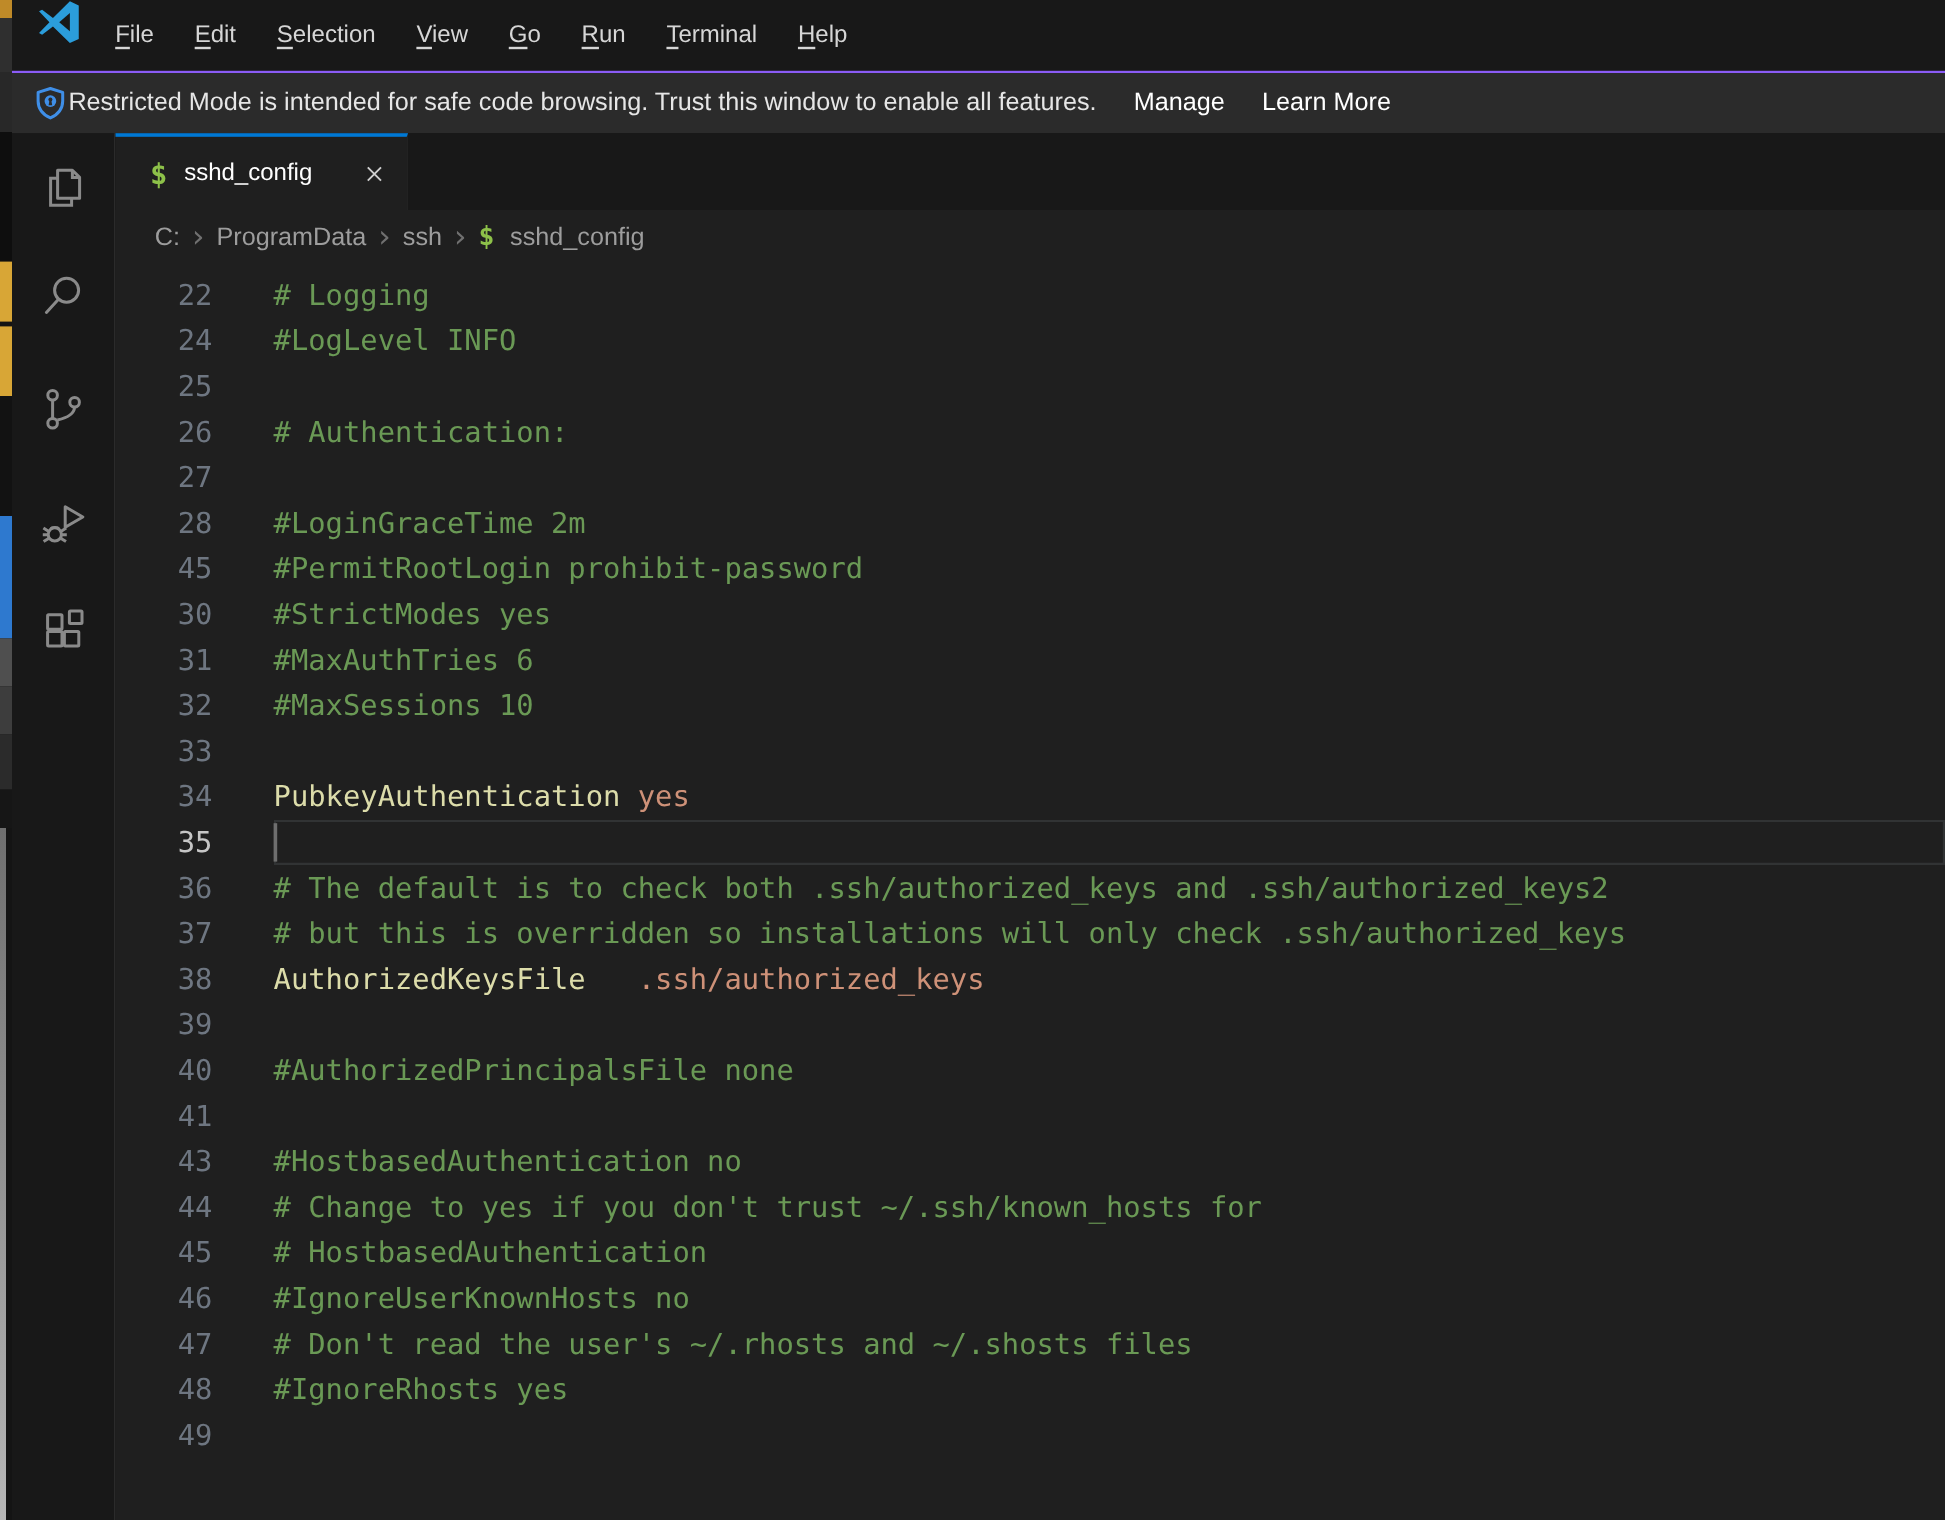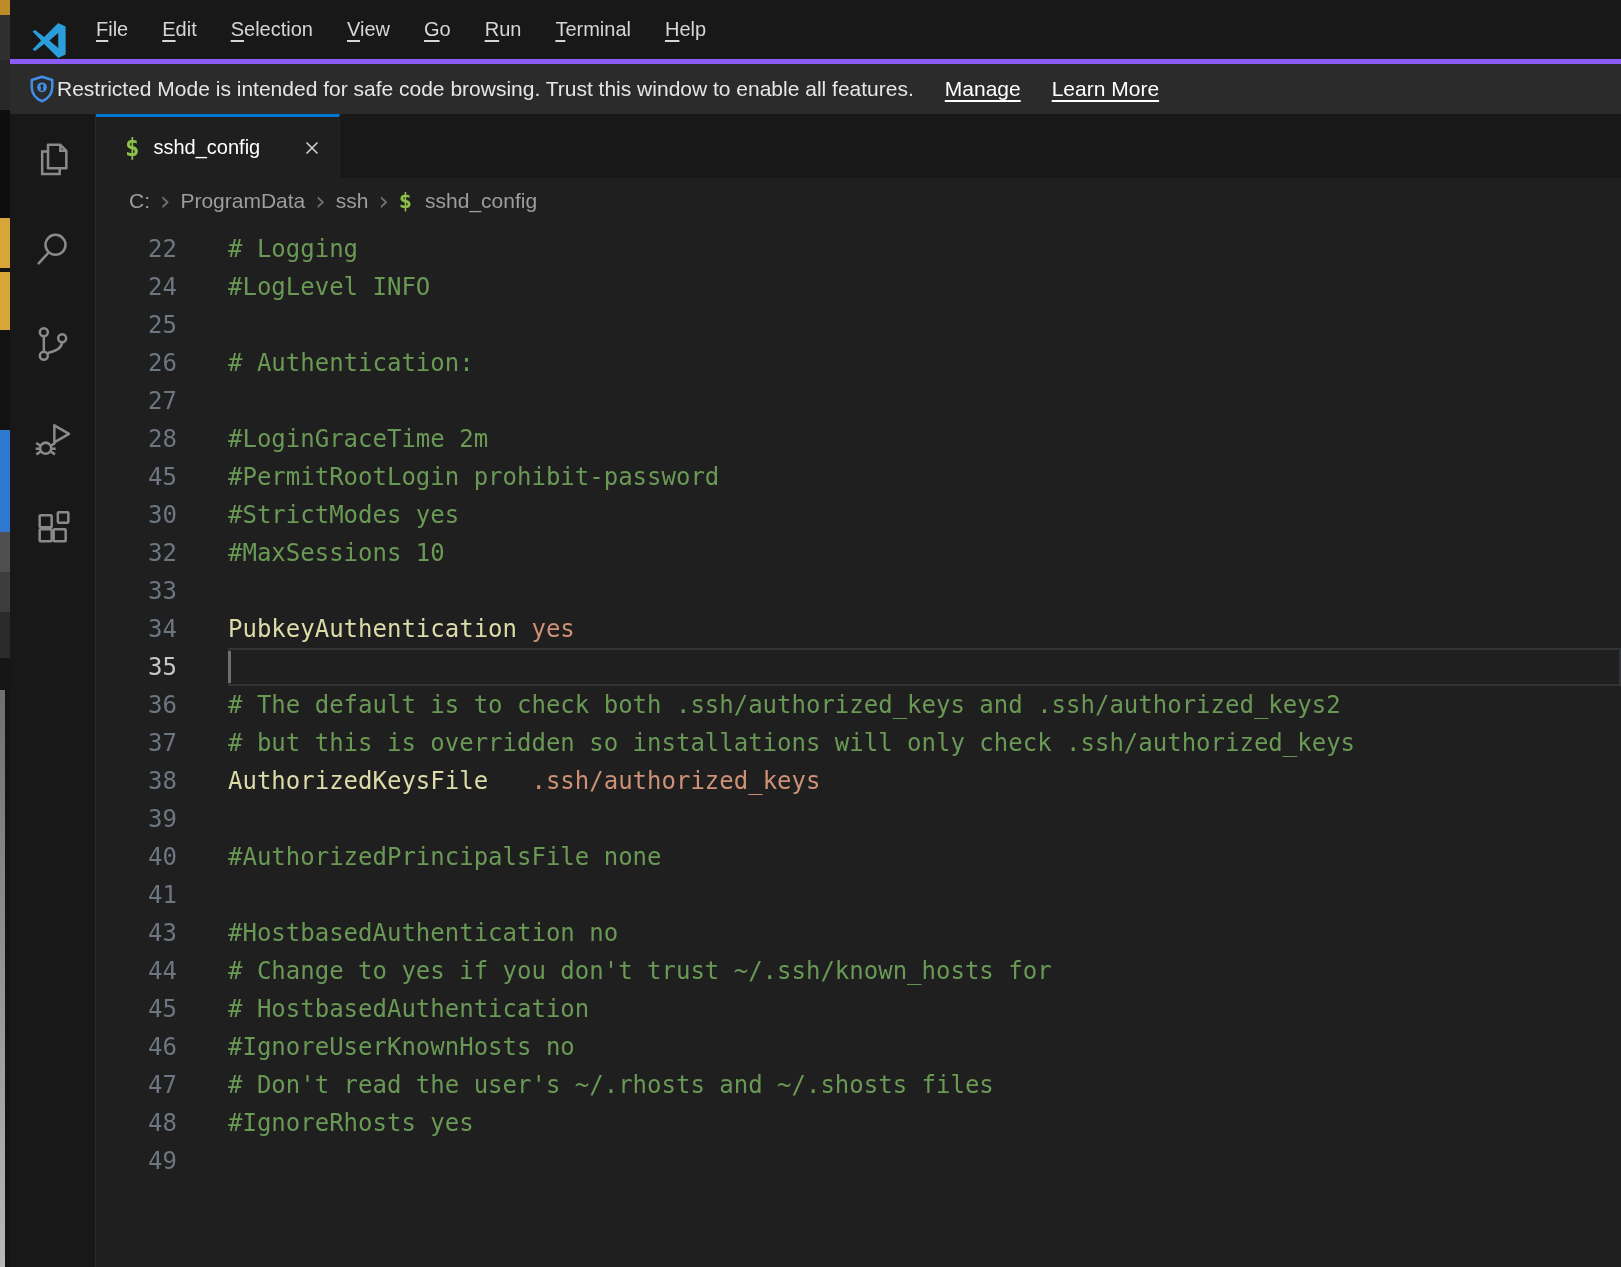--- a/index.html
+++ b/index.html
@@ -14,31 +14,31 @@
        font-family:"Liberation Sans",sans-serif;-webkit-font-smoothing:antialiased}
   .screen{position:relative;width:1621px;height:1267px;background:var(--bg-editor)}
 
   
   .edge-sliver{position:absolute;left:0;top:0;width:10px;height:1267px;background:#141414;z-index:6}
   .edge-sliver .seg{position:absolute;left:0;width:10px}
 
   .vswindow{position:absolute;left:10px;top:0;width:1611px;height:1267px;display:flex;flex-direction:column}
 
   
-  .titlebar{flex:0 0 60px;background:var(--bg-chrome);display:flex;align-items:flex-end;border-bottom:5px solid #8b5cf6}
+  .titlebar{flex:0 0 60px;background:var(--bg-chrome);display:flex;align-items:flex-start;border-bottom:2px solid #8b5cf6}
   .logo{width:37px;height:37px;margin-left:19px;flex:0 0 auto}
   .menubar{display:flex;margin-left:13px}
   .menu-item{padding:0 17px;font-size:20px;line-height:59px;color:#d6d6d6;cursor:default;white-space:nowrap}
   .menu-item u{text-decoration:underline;text-underline-offset:4px;text-decoration-thickness:1.5px}
 
   
   .banner{flex:0 0 50px;background:var(--bg-banner);display:flex;align-items:center;font-size:21px;color:#e6e6e6}
   .shield{width:30px;height:30px;margin-left:17px;flex:0 0 auto;display:flex}
   .banner-text{white-space:nowrap}
-  .banner-link{color:#ffffff;text-decoration:underline;text-underline-offset:4px;margin-left:31px;cursor:pointer;white-space:nowrap}
+  .banner-link{color:#ffffff;text-underline-offset:4px;margin-left:31px;cursor:pointer;white-space:nowrap}
 
   
   .main{flex:1;display:flex;min-height:0}
   .activitybar{flex:0 0 86px;background:var(--bg-chrome);border-right:1px solid #2b2b2b;position:relative}
   .ab-btn{position:absolute;left:23px;width:40px;height:40px;color:#8a8a8a;cursor:pointer}
   .ab-btn svg{width:40px;height:40px;display:block}
 
   .editor-area{flex:1;display:flex;flex-direction:column;background:var(--bg-editor);min-width:0}
 
   
@@ -192,20 +192,21 @@
 
         <div class="code">
             <div class="code-row"><span class="ln">22</span><span class="lc"><span class="tok-c"># Logging</span></span></div>
             <div class="code-row"><span class="ln">24</span><span class="lc"><span class="tok-c">#LogLevel INFO</span></span></div>
             <div class="code-row"><span class="ln">25</span><span class="lc"></span></div>
             <div class="code-row"><span class="ln">26</span><span class="lc"><span class="tok-c"># Authentication:</span></span></div>
             <div class="code-row"><span class="ln">27</span><span class="lc"></span></div>
             <div class="code-row"><span class="ln">28</span><span class="lc"><span class="tok-c">#LoginGraceTime 2m</span></span></div>
             <div class="code-row"><span class="ln">45</span><span class="lc"><span class="tok-c">#PermitRootLogin prohibit-password</span></span></div>
             <div class="code-row"><span class="ln">30</span><span class="lc"><span class="tok-c">#StrictModes yes</span></span></div>
+            <div class="code-row"><span class="ln">31</span><span class="lc"><span class="tok-c">#MaxAuthTries 6</span></span></div>
             <div class="code-row"><span class="ln">32</span><span class="lc"><span class="tok-c">#MaxSessions 10</span></span></div>
             <div class="code-row"><span class="ln">33</span><span class="lc"></span></div>
             <div class="code-row"><span class="ln">34</span><span class="lc"><span class="tok-k">PubkeyAuthentication</span><span class="tok-p"> </span><span class="tok-v">yes</span></span></div>
             <div class="code-row current"><span class="ln">35</span><span class="lc"><span class="cursor"></span></span></div>
             <div class="code-row"><span class="ln">36</span><span class="lc"><span class="tok-c"># The default is to check both .ssh/authorized_keys and .ssh/authorized_keys2</span></span></div>
             <div class="code-row"><span class="ln">37</span><span class="lc"><span class="tok-c"># but this is overridden so installations will only check .ssh/authorized_keys</span></span></div>
             <div class="code-row"><span class="ln">38</span><span class="lc"><span class="tok-k">AuthorizedKeysFile</span><span class="tok-p">   </span><span class="tok-v">.ssh/authorized_keys</span></span></div>
             <div class="code-row"><span class="ln">39</span><span class="lc"></span></div>
             <div class="code-row"><span class="ln">40</span><span class="lc"><span class="tok-c">#AuthorizedPrincipalsFile none</span></span></div>
             <div class="code-row"><span class="ln">41</span><span class="lc"></span></div>

